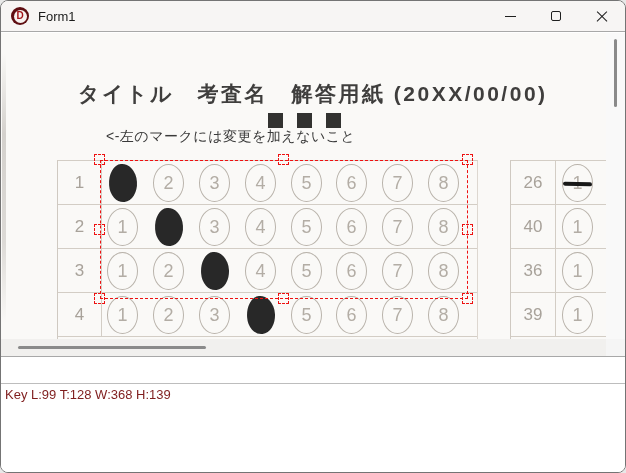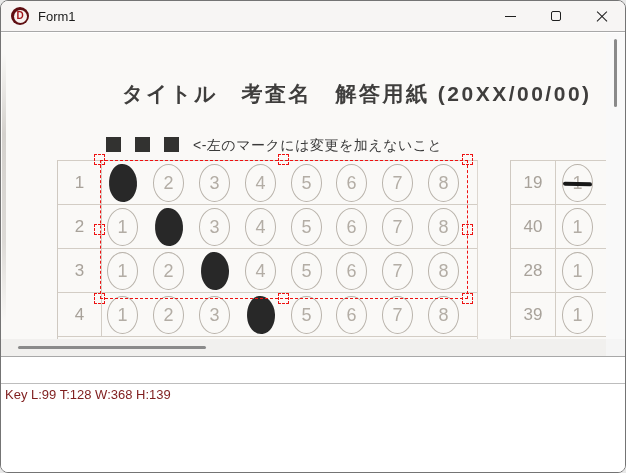--- a/index.html
+++ b/index.html
@@ -42,23 +42,23 @@
   .sheet{
     position:absolute; left:0; top:0; width:605px; height:306px;
     background:#faf9f7; overflow:hidden;
   }
   .scan-smudge{
     position:absolute; left:1px; top:20px; width:4px; height:270px;
     background:linear-gradient(#faf9f7, rgba(165,160,153,.45) 30%, rgba(165,160,153,.35) 70%, #faf9f7);
   }
   .sheet-title{
     position:absolute; left:77px; top:47px; width:480px;
-    font-size:21px; font-weight:600; letter-spacing:2.5px; color:#3f3e3d; white-space:nowrap;margin-left:44px;
-  }
-  .instr{ position:absolute; left:105px; top:104px; height:16px; display:flex; align-items:flex-start; }
+    font-size:21px; font-weight:600; letter-spacing:2.5px; color:#3f3e3d; white-space:nowrap;
+  }
+  .instr{ position:absolute; left:105px; top:80px; height:16px; display:flex; align-items:flex-end;flex-direction:column; }
   .sq{ width:15px; height:15px; background:#323230; margin-right:14px; flex:0 0 auto; }
   .instr-text{ margin-left:0px; font-size:14px; color:#3a3a3a; letter-spacing:.5px; white-space:nowrap; }
 
   
   .main-grid{
     position:absolute; left:56px; top:127px; width:421px; height:179px;
     border-top:1px solid #d3cdc5; border-left:1px solid #cfc9c1; border-right:1px solid #ddd7d0;
   }
   .side-grid{
     position:absolute; left:509px; top:127px; width:97px; height:179px;
@@ -188,30 +188,30 @@
           <div class="bubble" style="left: 95px; top: 135px;">2</div>
           <div class="bubble" style="left: 141px; top: 135px;">3</div>
           <div class="bubble filled" style="left: 189px; top: 135px;"></div>
           <div class="bubble" style="left: 233px; top: 135px;">5</div>
           <div class="bubble" style="left: 278px; top: 135px;">6</div>
           <div class="bubble" style="left: 324px; top: 135px;">7</div>
           <div class="bubble" style="left: 370px; top: 135px;">8</div>
         </div>
       <div class="side-grid" id="side-grid">
           <div class="g-row">
-            <div class="g-num">19</div>
+            <div class="g-num">26</div>
             <div class="bubble" style="left: 51px; top: 3px;">1</div>
             <div class="strike" style="left: 52px; top: 21px;"></div>
           </div>
           <div class="g-row">
             <div class="g-num">40</div>
             <div class="bubble" style="left: 51px; top: 3px;">1</div>
           </div>
           <div class="g-row">
-            <div class="g-num">28</div>
+            <div class="g-num">36</div>
             <div class="bubble" style="left: 51px; top: 3px;">1</div>
           </div>
           <div class="g-row">
             <div class="g-num">39</div>
             <div class="bubble" style="left: 51px; top: 3px;">1</div>
           </div>
         </div>
       <div class="sel-rect" id="sel-rect" style="left: 99px; top: 127px; width: 368px; height: 139px; border-color: rgb(238, 17, 17);"></div>
     <div class="handle" style="left: 93px; top: 121px; border-color: rgb(238, 17, 17);"></div>
         <div class="handle" style="left: 277px; top: 121px; border-color: rgb(238, 17, 17);"></div>

